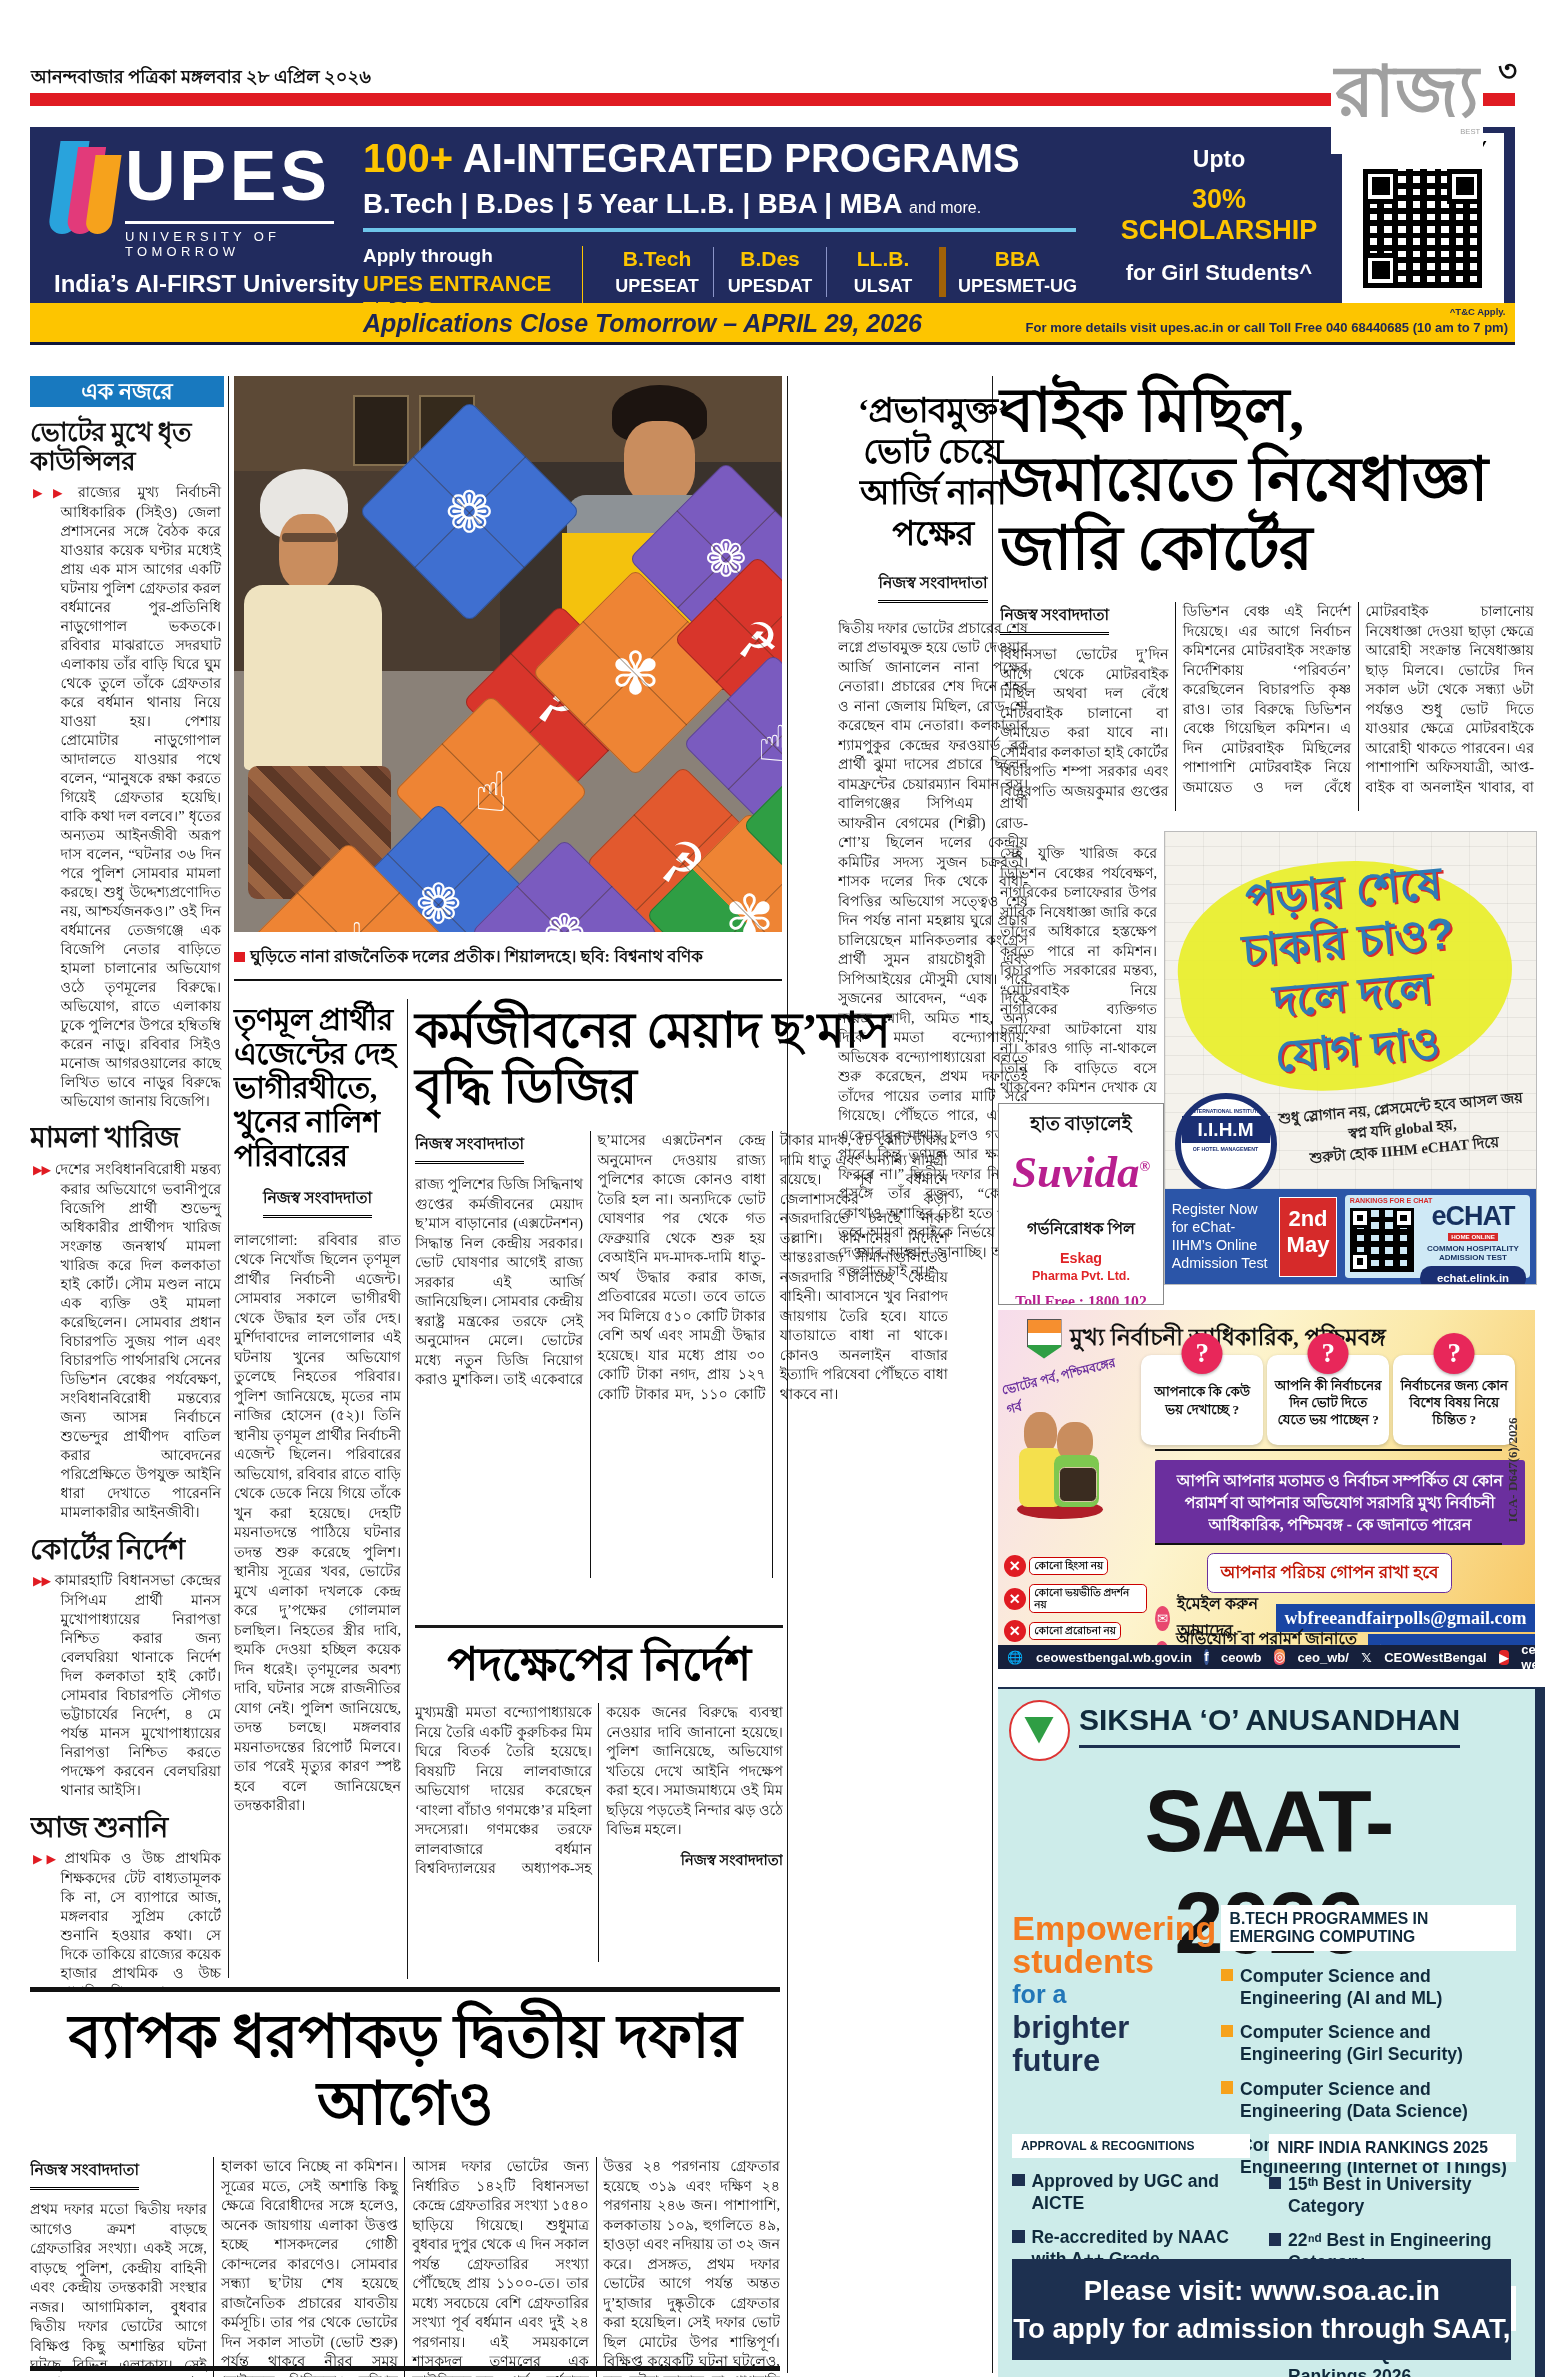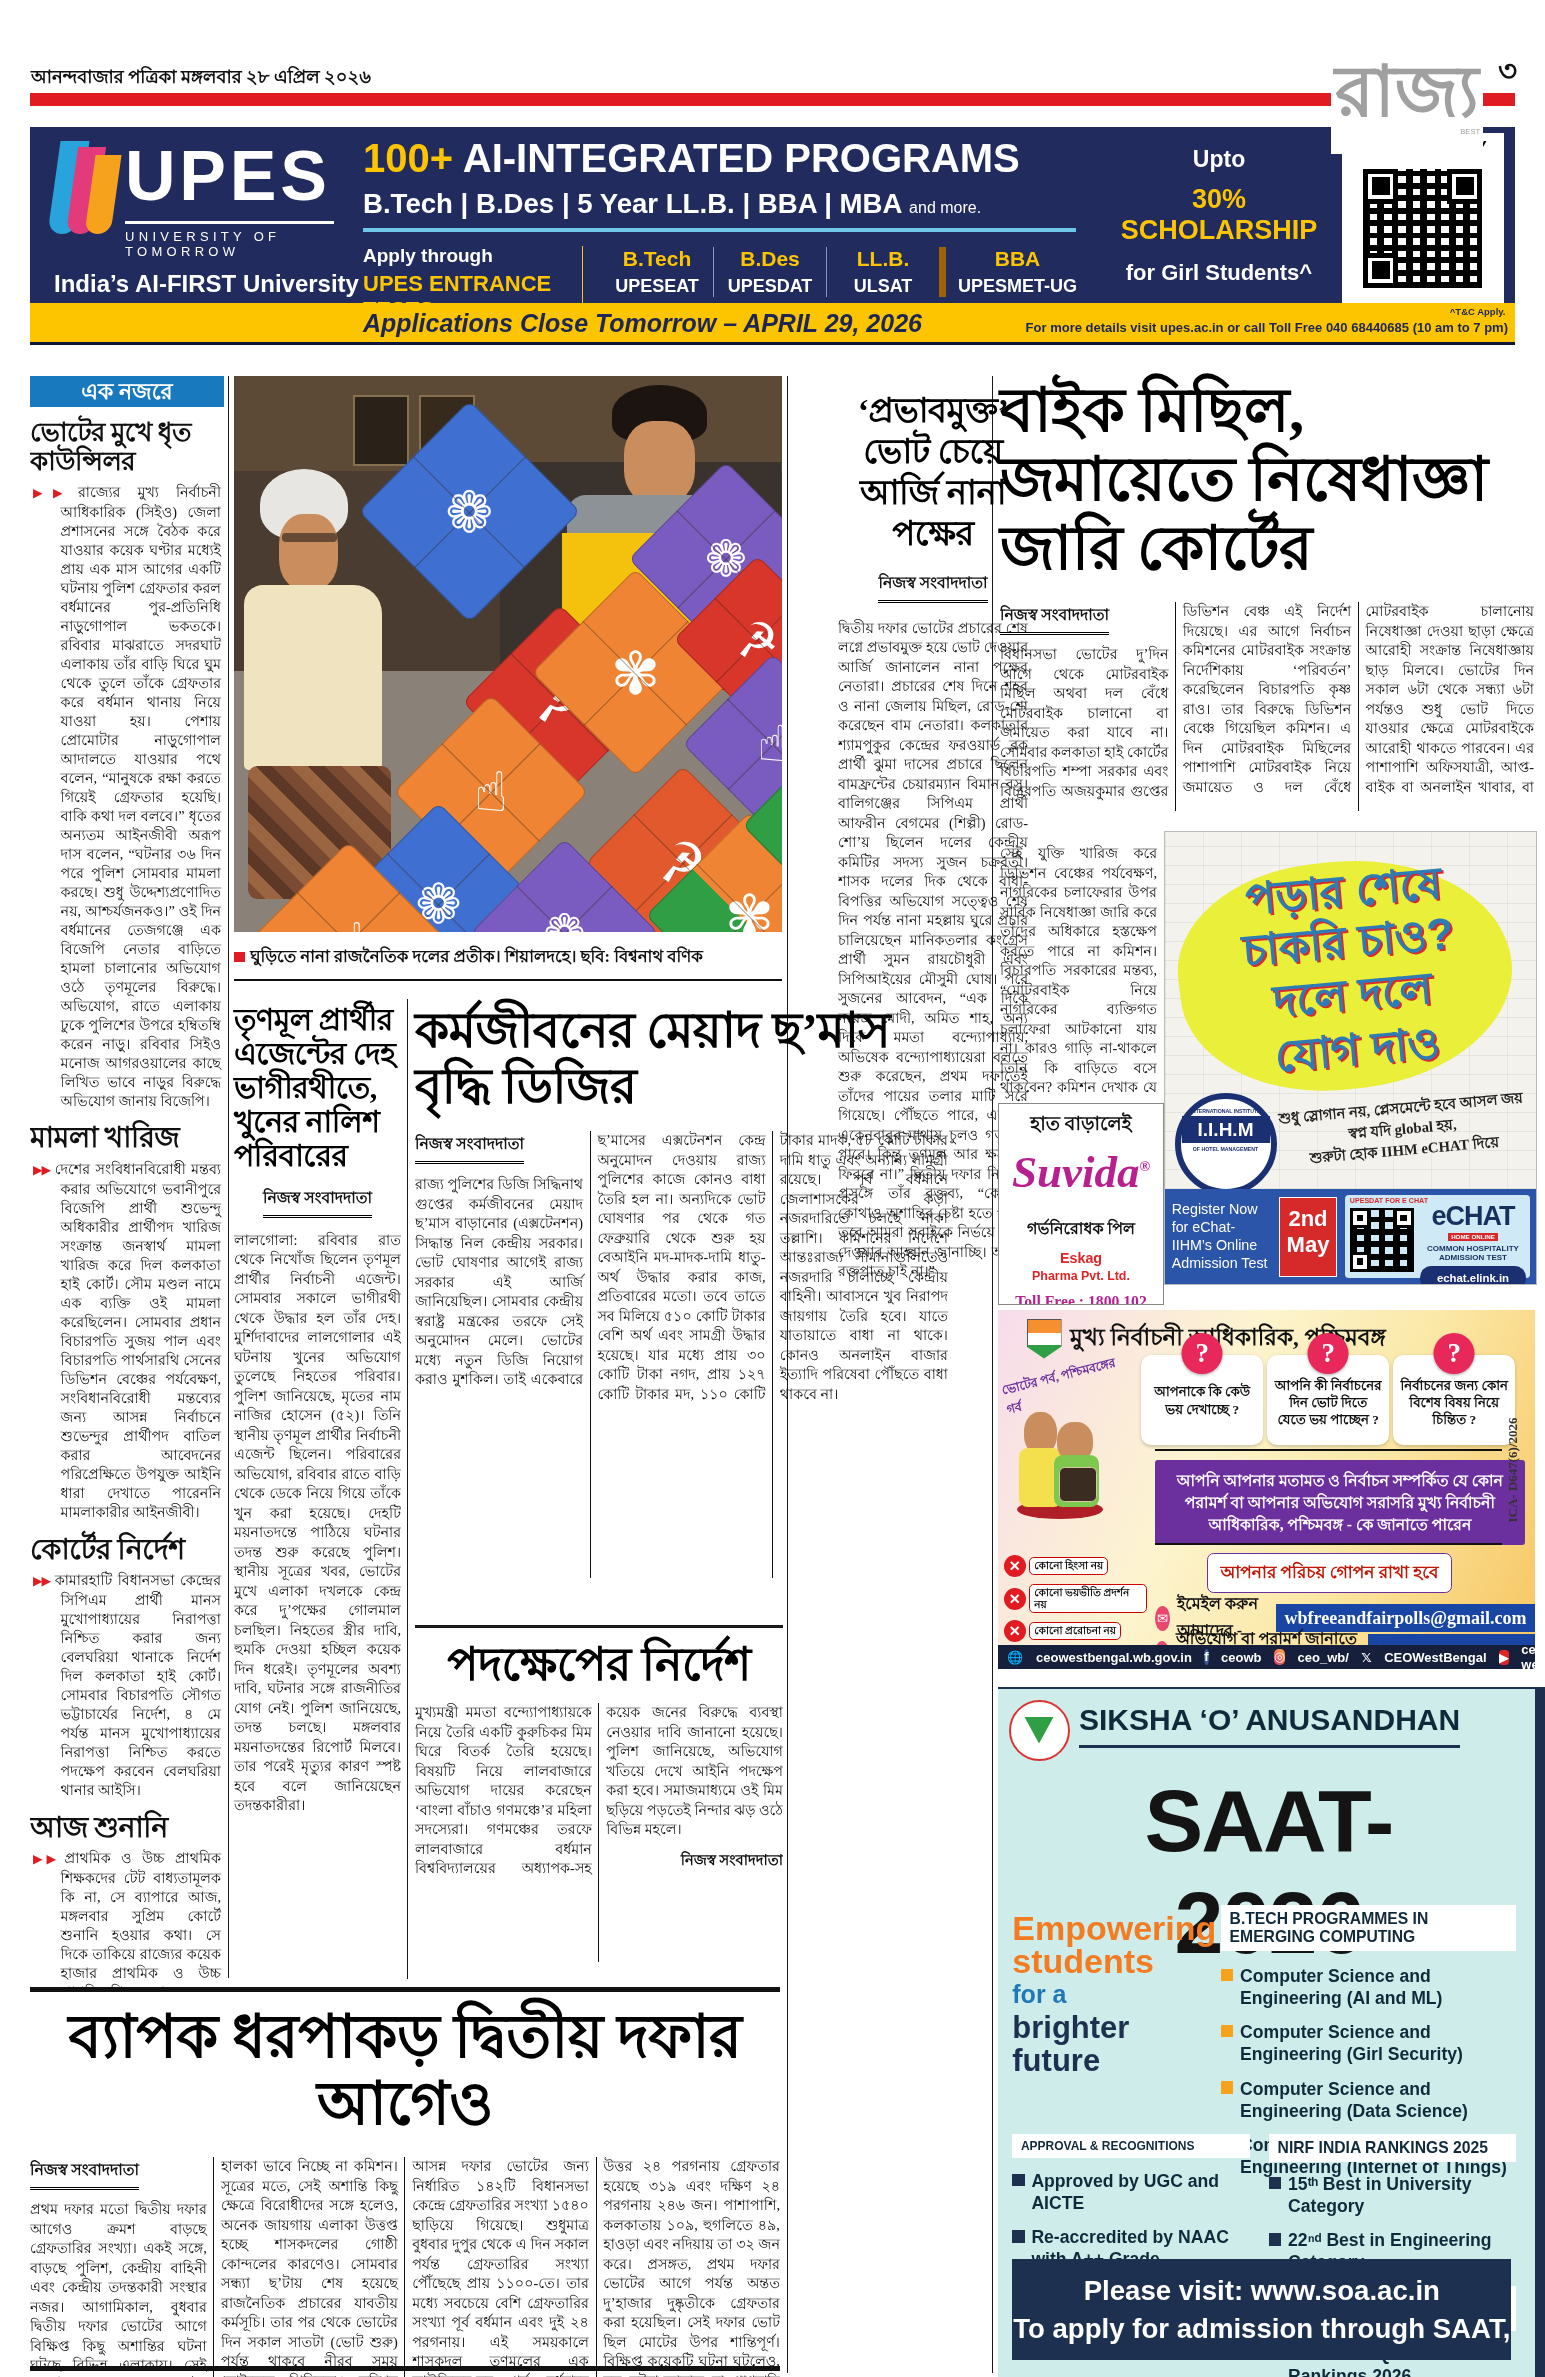--- a/index.html
+++ b/index.html
@@ -286,21 +286,21 @@
         <div>শুরুটা হোক IIHM eCHAT দিয়ে</div>
     </div>
 
     <div class="abs sans" style="left:0;bottom:0;width:371px;height:95px;background:#2b55a8;color:#fff;">
       <div class="abs" style="left:6.7px;top:10.5px;width:102px;font-size:14.3px;line-height:18px;">Register Now for eChat- IIHM’s Online Admission Test</div>
       <div class="abs b" style="left:114px;top:7.6px;width:56px;height:78px;background:#d62a2a;border:1.9px solid #fff;text-align:center;">
         <div style="font-size:22px;margin-top:8.6px;">2nd</div>
         <div style="font-size:22px;">May</div>
       </div>
       <div class="abs" style="left:180px;top:5.7px;width:185px;height:83px;background:#cfe9f6;border-radius:3.8px;color:#16305f;">
-        <div class="b" style="position:absolute;left:4.8px;top:1.9px;font-size:7.1px;color:#d62a2a;">UPESDAT FOR E CHAT</div>
+        <div class="b" style="position:absolute;left:4.8px;top:1.9px;font-size:7.1px;color:#d62a2a;">RANKINGS FOR E CHAT</div>
         <div class="qr" style="position:absolute;left:4.8px;top:13.3px;width:64px;height:64px;">
           <div class="f" style="left:0;top:0;width:14.3px;height:14.3px;border-width:3.3px;"></div>
           <div class="f" style="right:0;top:0;width:14.3px;height:14.3px;border-width:3.3px;"></div>
           <div class="f" style="left:0;bottom:0;width:14.3px;height:14.3px;border-width:3.3px;"></div>
         </div>
         <div class="abs" style="left:75px;top:6.7px;width:106px;text-align:center;">
           <span class="b" style="font-size:27px;letter-spacing:-1px;">eCHAT</span>
           <div class="b" style="font-size:6.2px;background:#d62a2a;color:#fff;display:inline-block;padding:0.5px 2.9px;">HOME ONLINE</div>
           <div class="b" style="font-size:8px;margin-top:2.9px;">COMMON HOSPITALITY</div>
           <div class="b" style="font-size:8px;">ADMISSION TEST</div>

